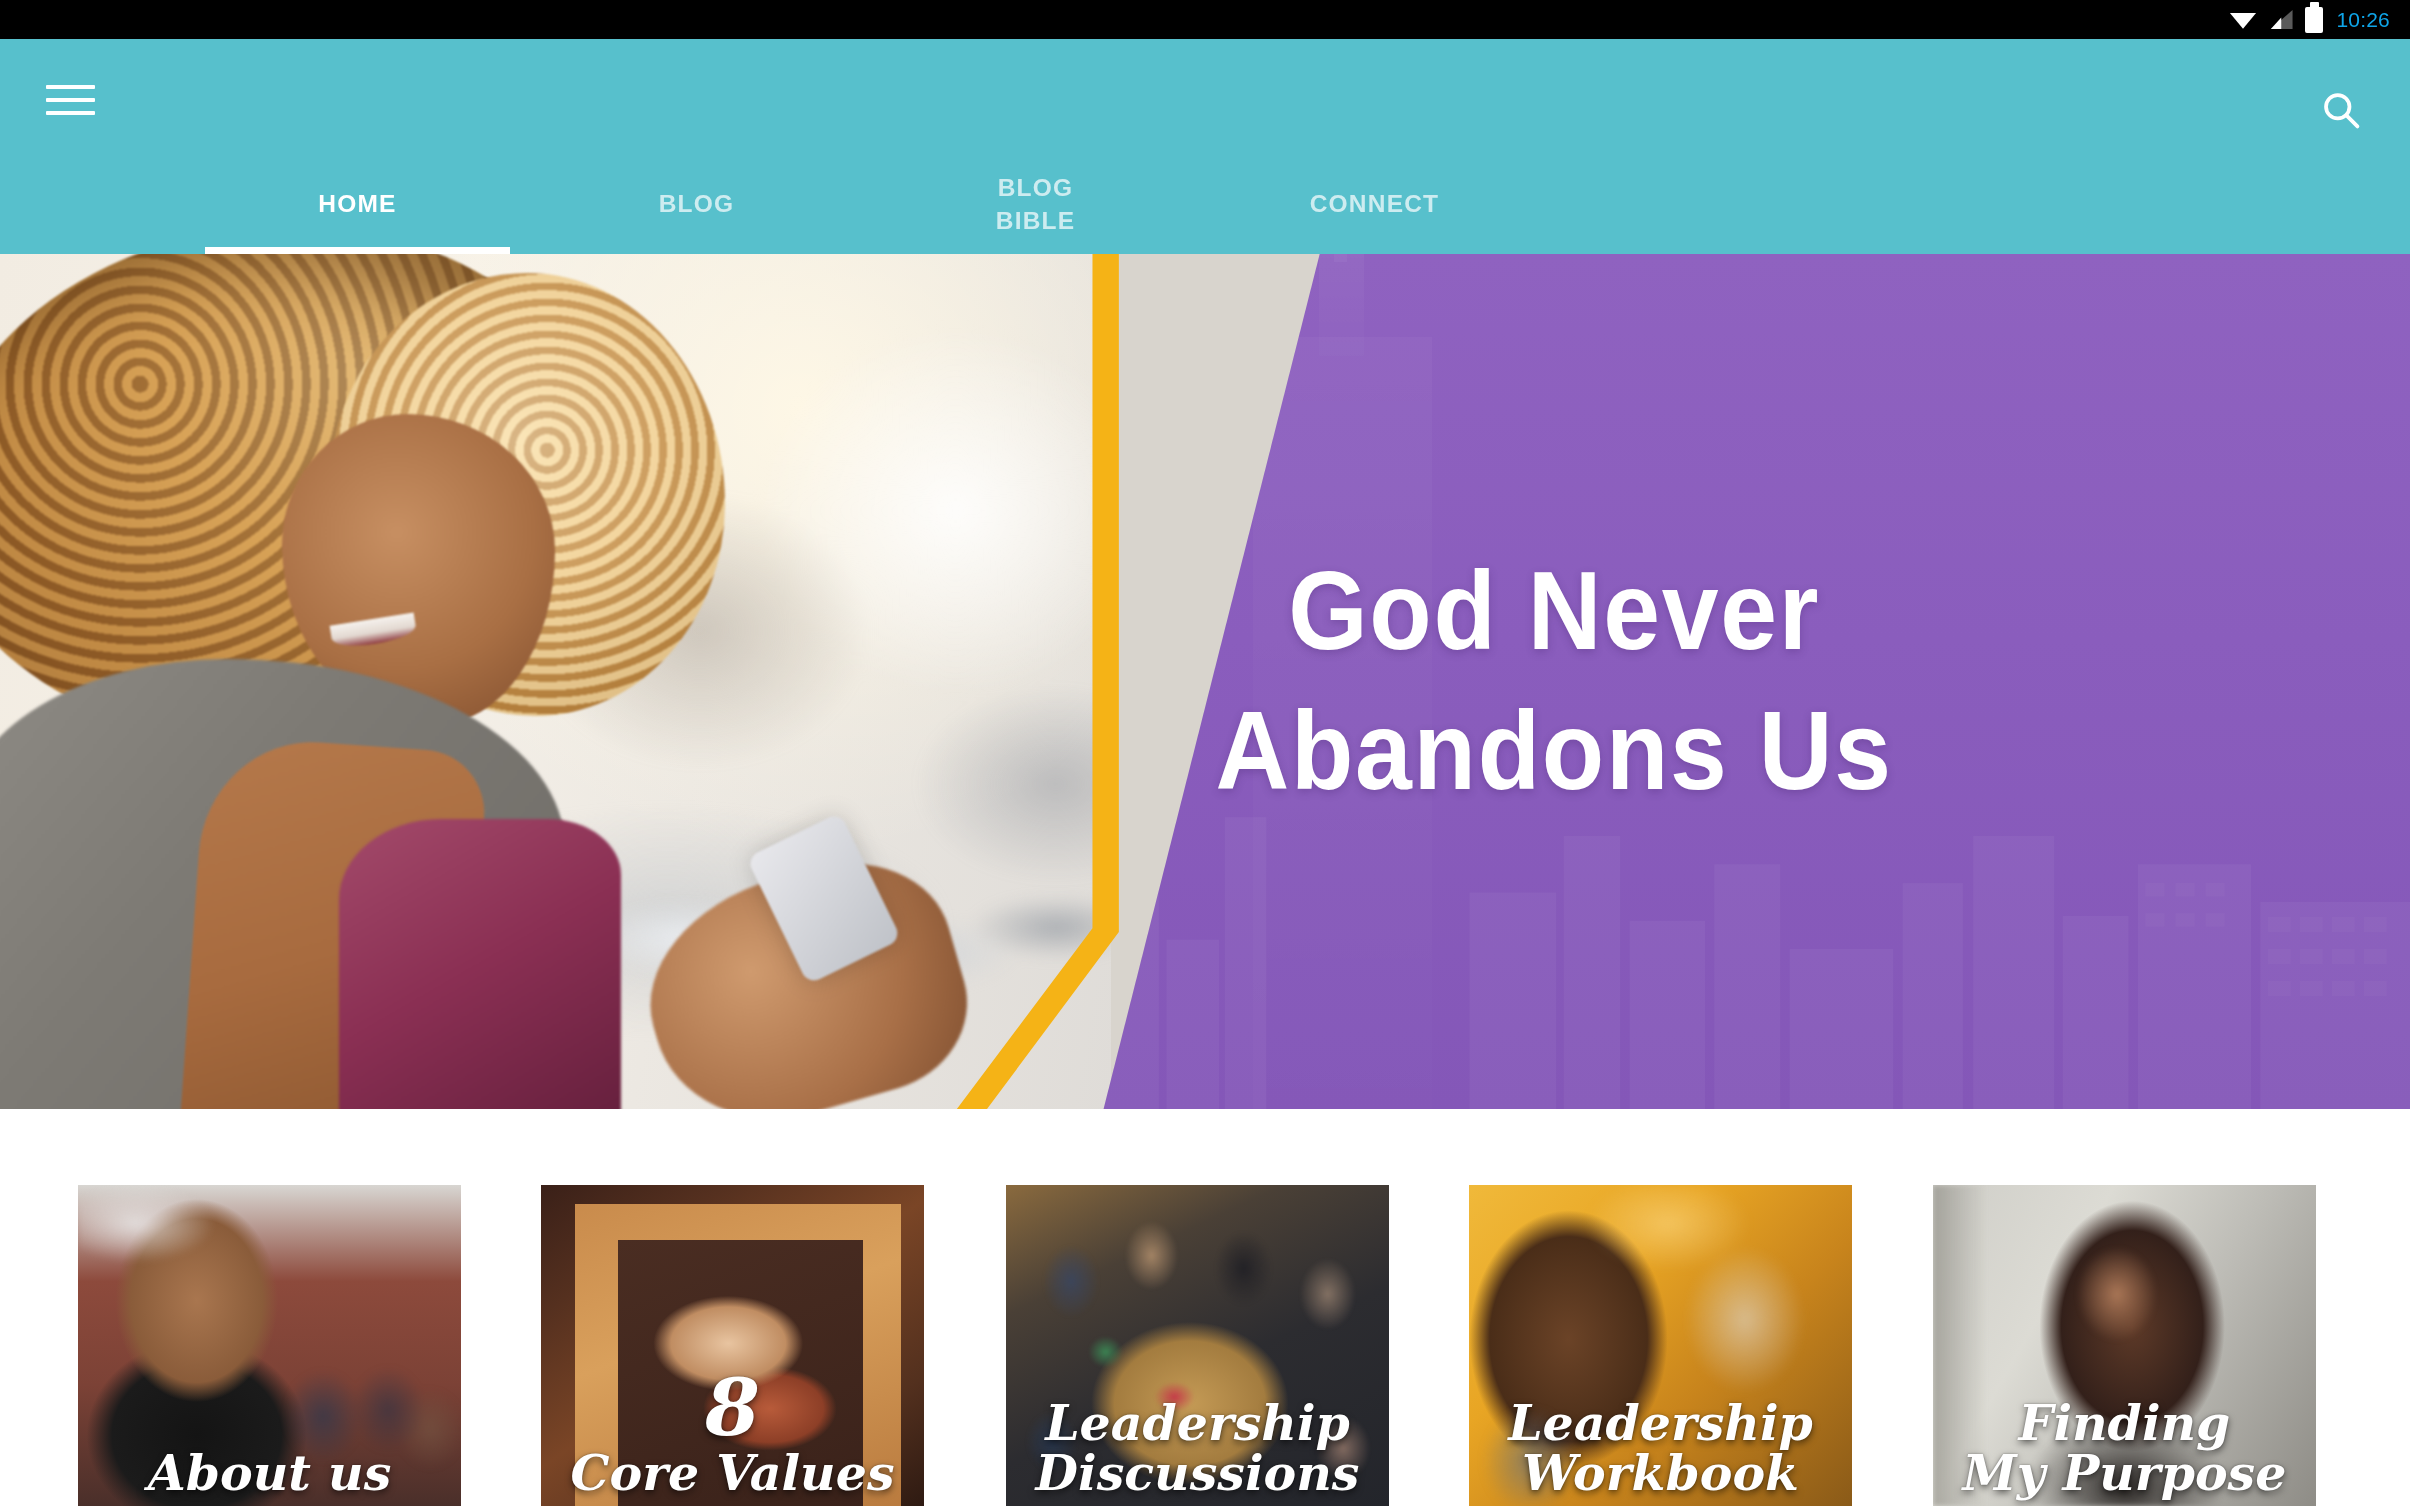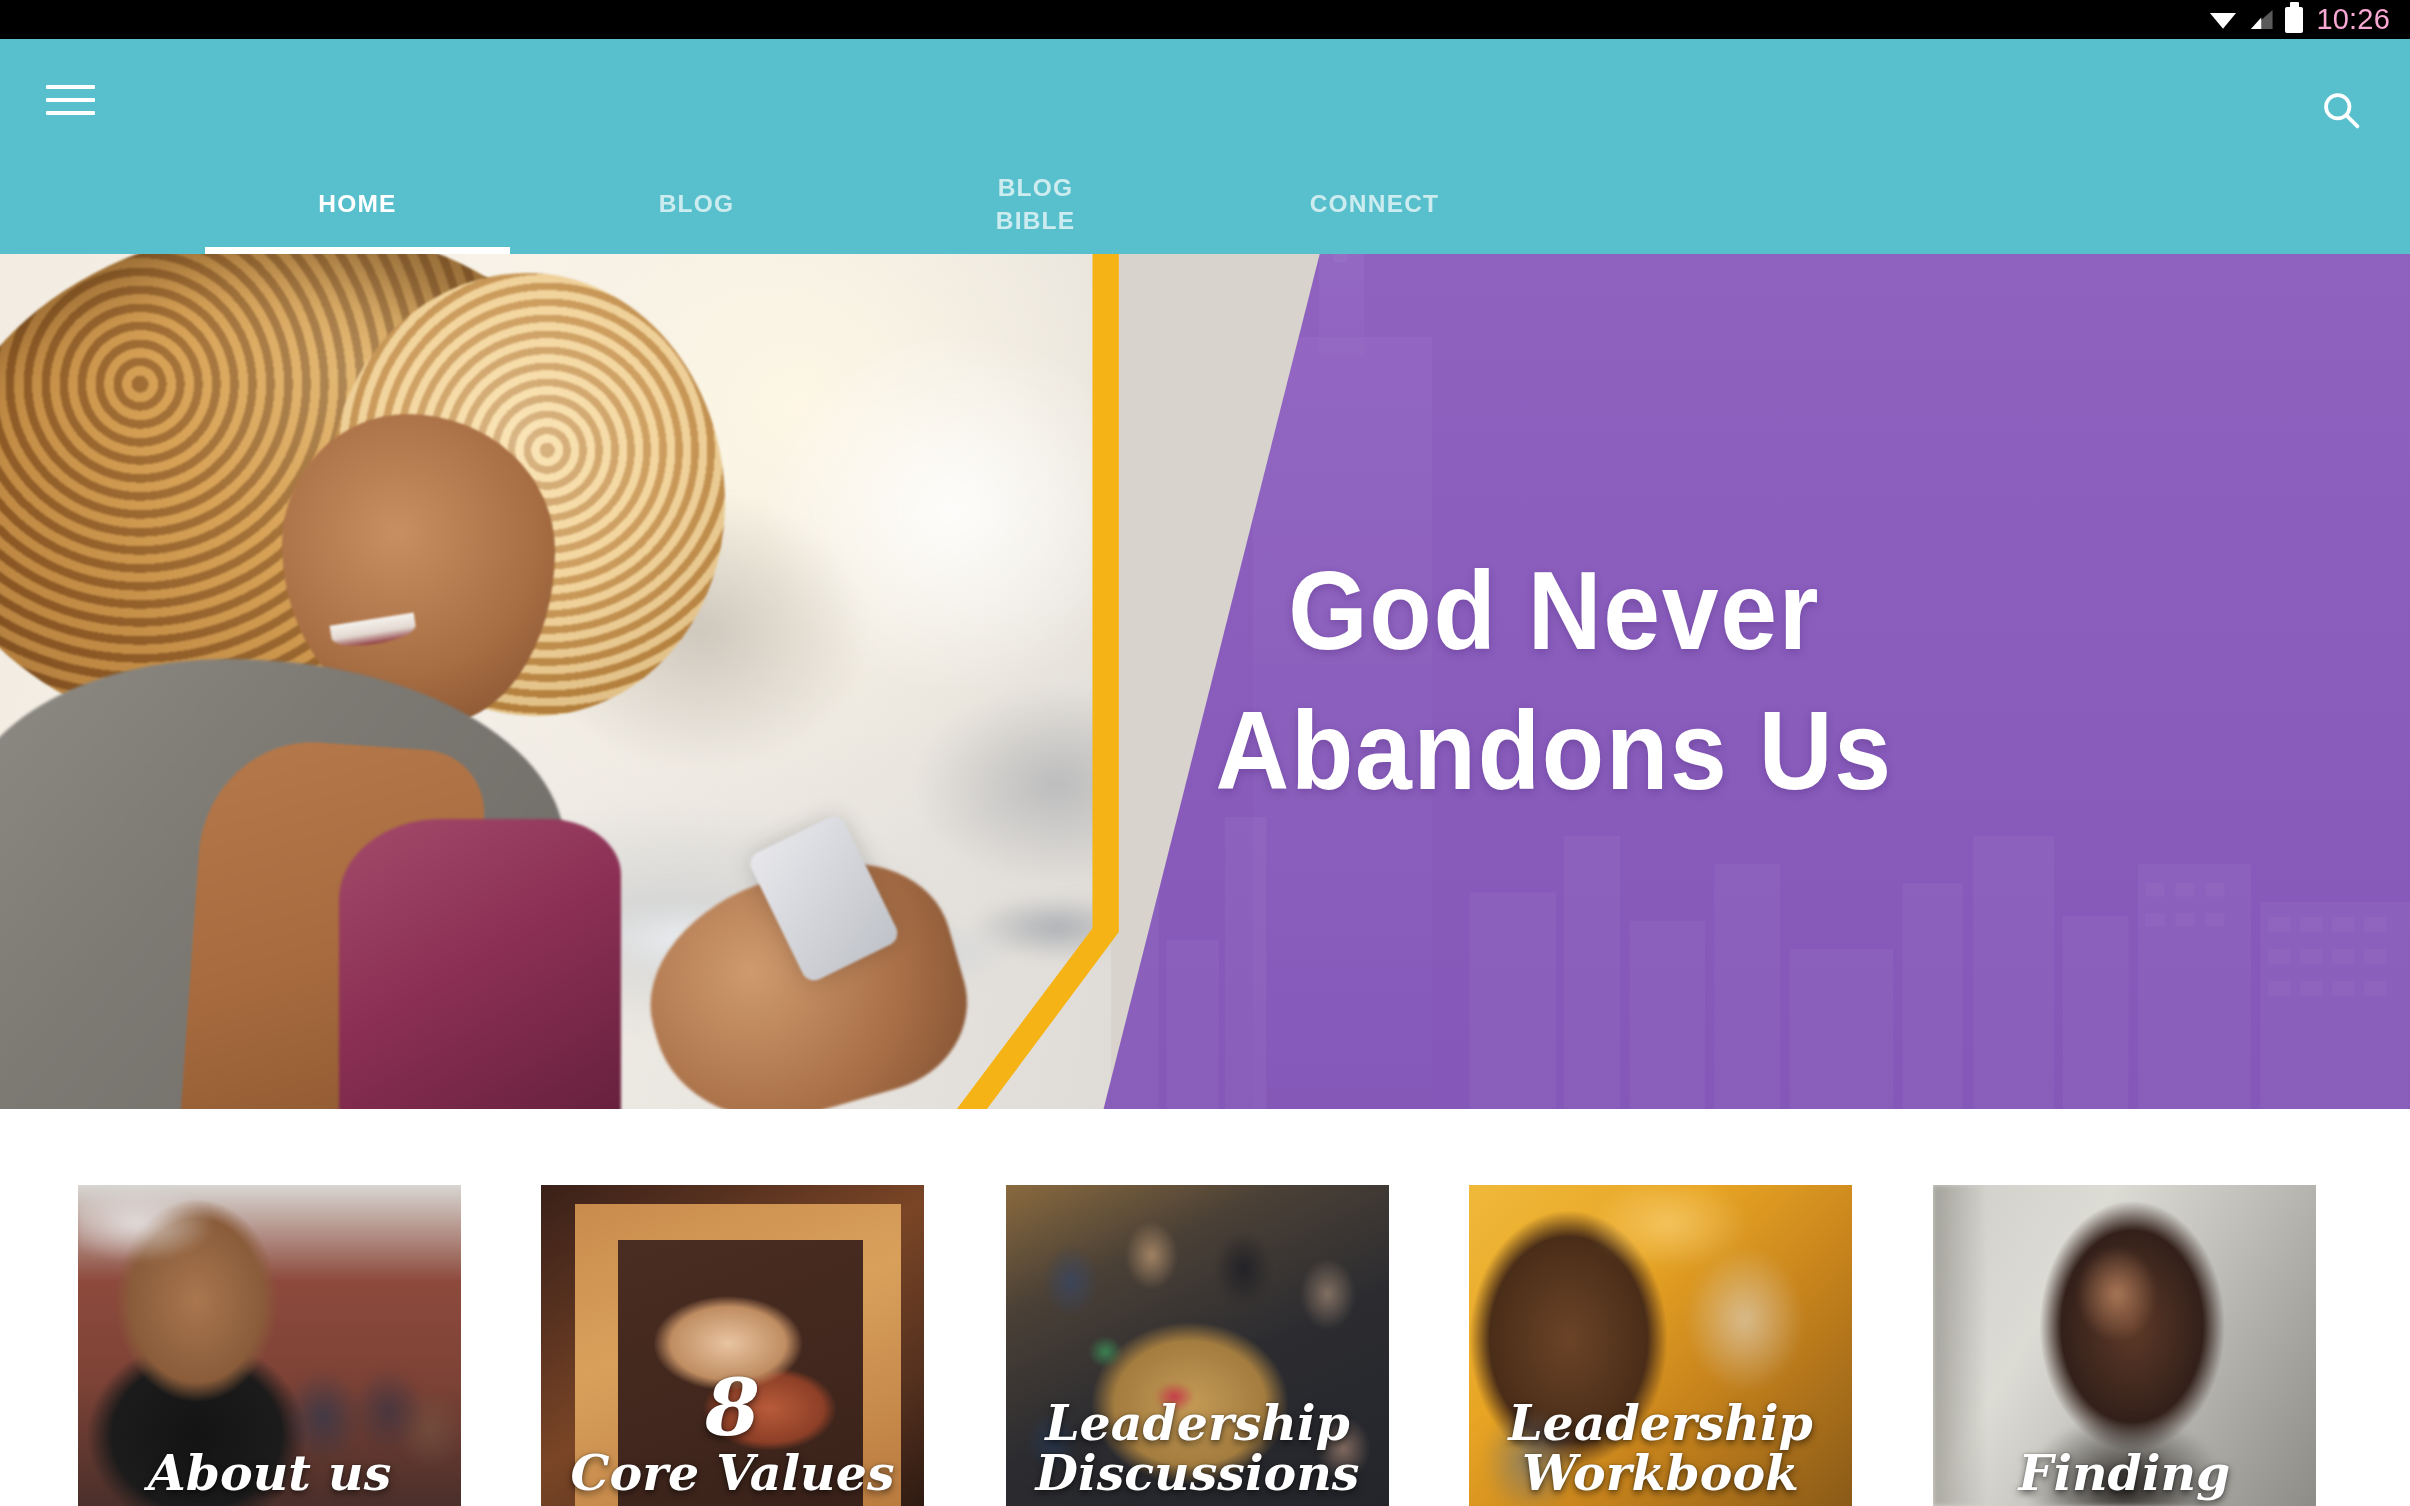--- a/index.html
+++ b/index.html
@@ -12,21 +12,21 @@
     background:#000; display:flex; align-items:center; justify-content:flex-end;
     padding-right:21px; gap:13px;
   }
   .sb-icons{ display:flex; align-items:center; gap:12.2px; }
   .ic-wifi{ width:28px; height:21px; position:relative; }
   .ic-wifi svg{ display:block; }
   .ic-signal{ width:24.5px; height:21px; }
   .ic-batt{ width:18px; height:26px; background:#fff; border-radius:1.9px; position:relative; }
   .ic-batt::before{ content:""; position:absolute; top:-4.7px; left:4.7px; width:8.5px; height:4.7px;
                     background:#fff; border-radius:0.9px 0.9px 0 0; }
-  .sb-time{ color:#f9a8d4; font-size:29px; letter-spacing:0.2px; font-family:"Liberation Sans",sans-serif; }
+  .sb-time{ color:#0ea5e9; font-size:21px; letter-spacing:0.2px; font-family:"Liberation Sans",sans-serif; }
 
   
   .appbar{
     position:absolute; left:0; top:39px; width:2411px; height:117px;
     background:#57c0cc;
   }
   .hamburger{
     position:absolute; left:43px; top:41px; width:55px; height:40px;
     display:flex; flex-direction:column; justify-content:space-between; padding:4.7px 2.8px;
     cursor:pointer;
@@ -449,17 +449,18 @@
     <div class="card-script">
       <span class="cs-l1">Leadership</span>
       <span class="cs-l2">Workbook</span>
     </div>
   </div>
 
   <div class="card card-5">
     <div class="card-bg bg5"></div>
     <div class="card-script">
       <span class="cs-l1">Finding</span>
+      <span class="cs-l2">My Purpose</span>
     </div>
   </div>
 
 </div>
 
 
 </body></html>

